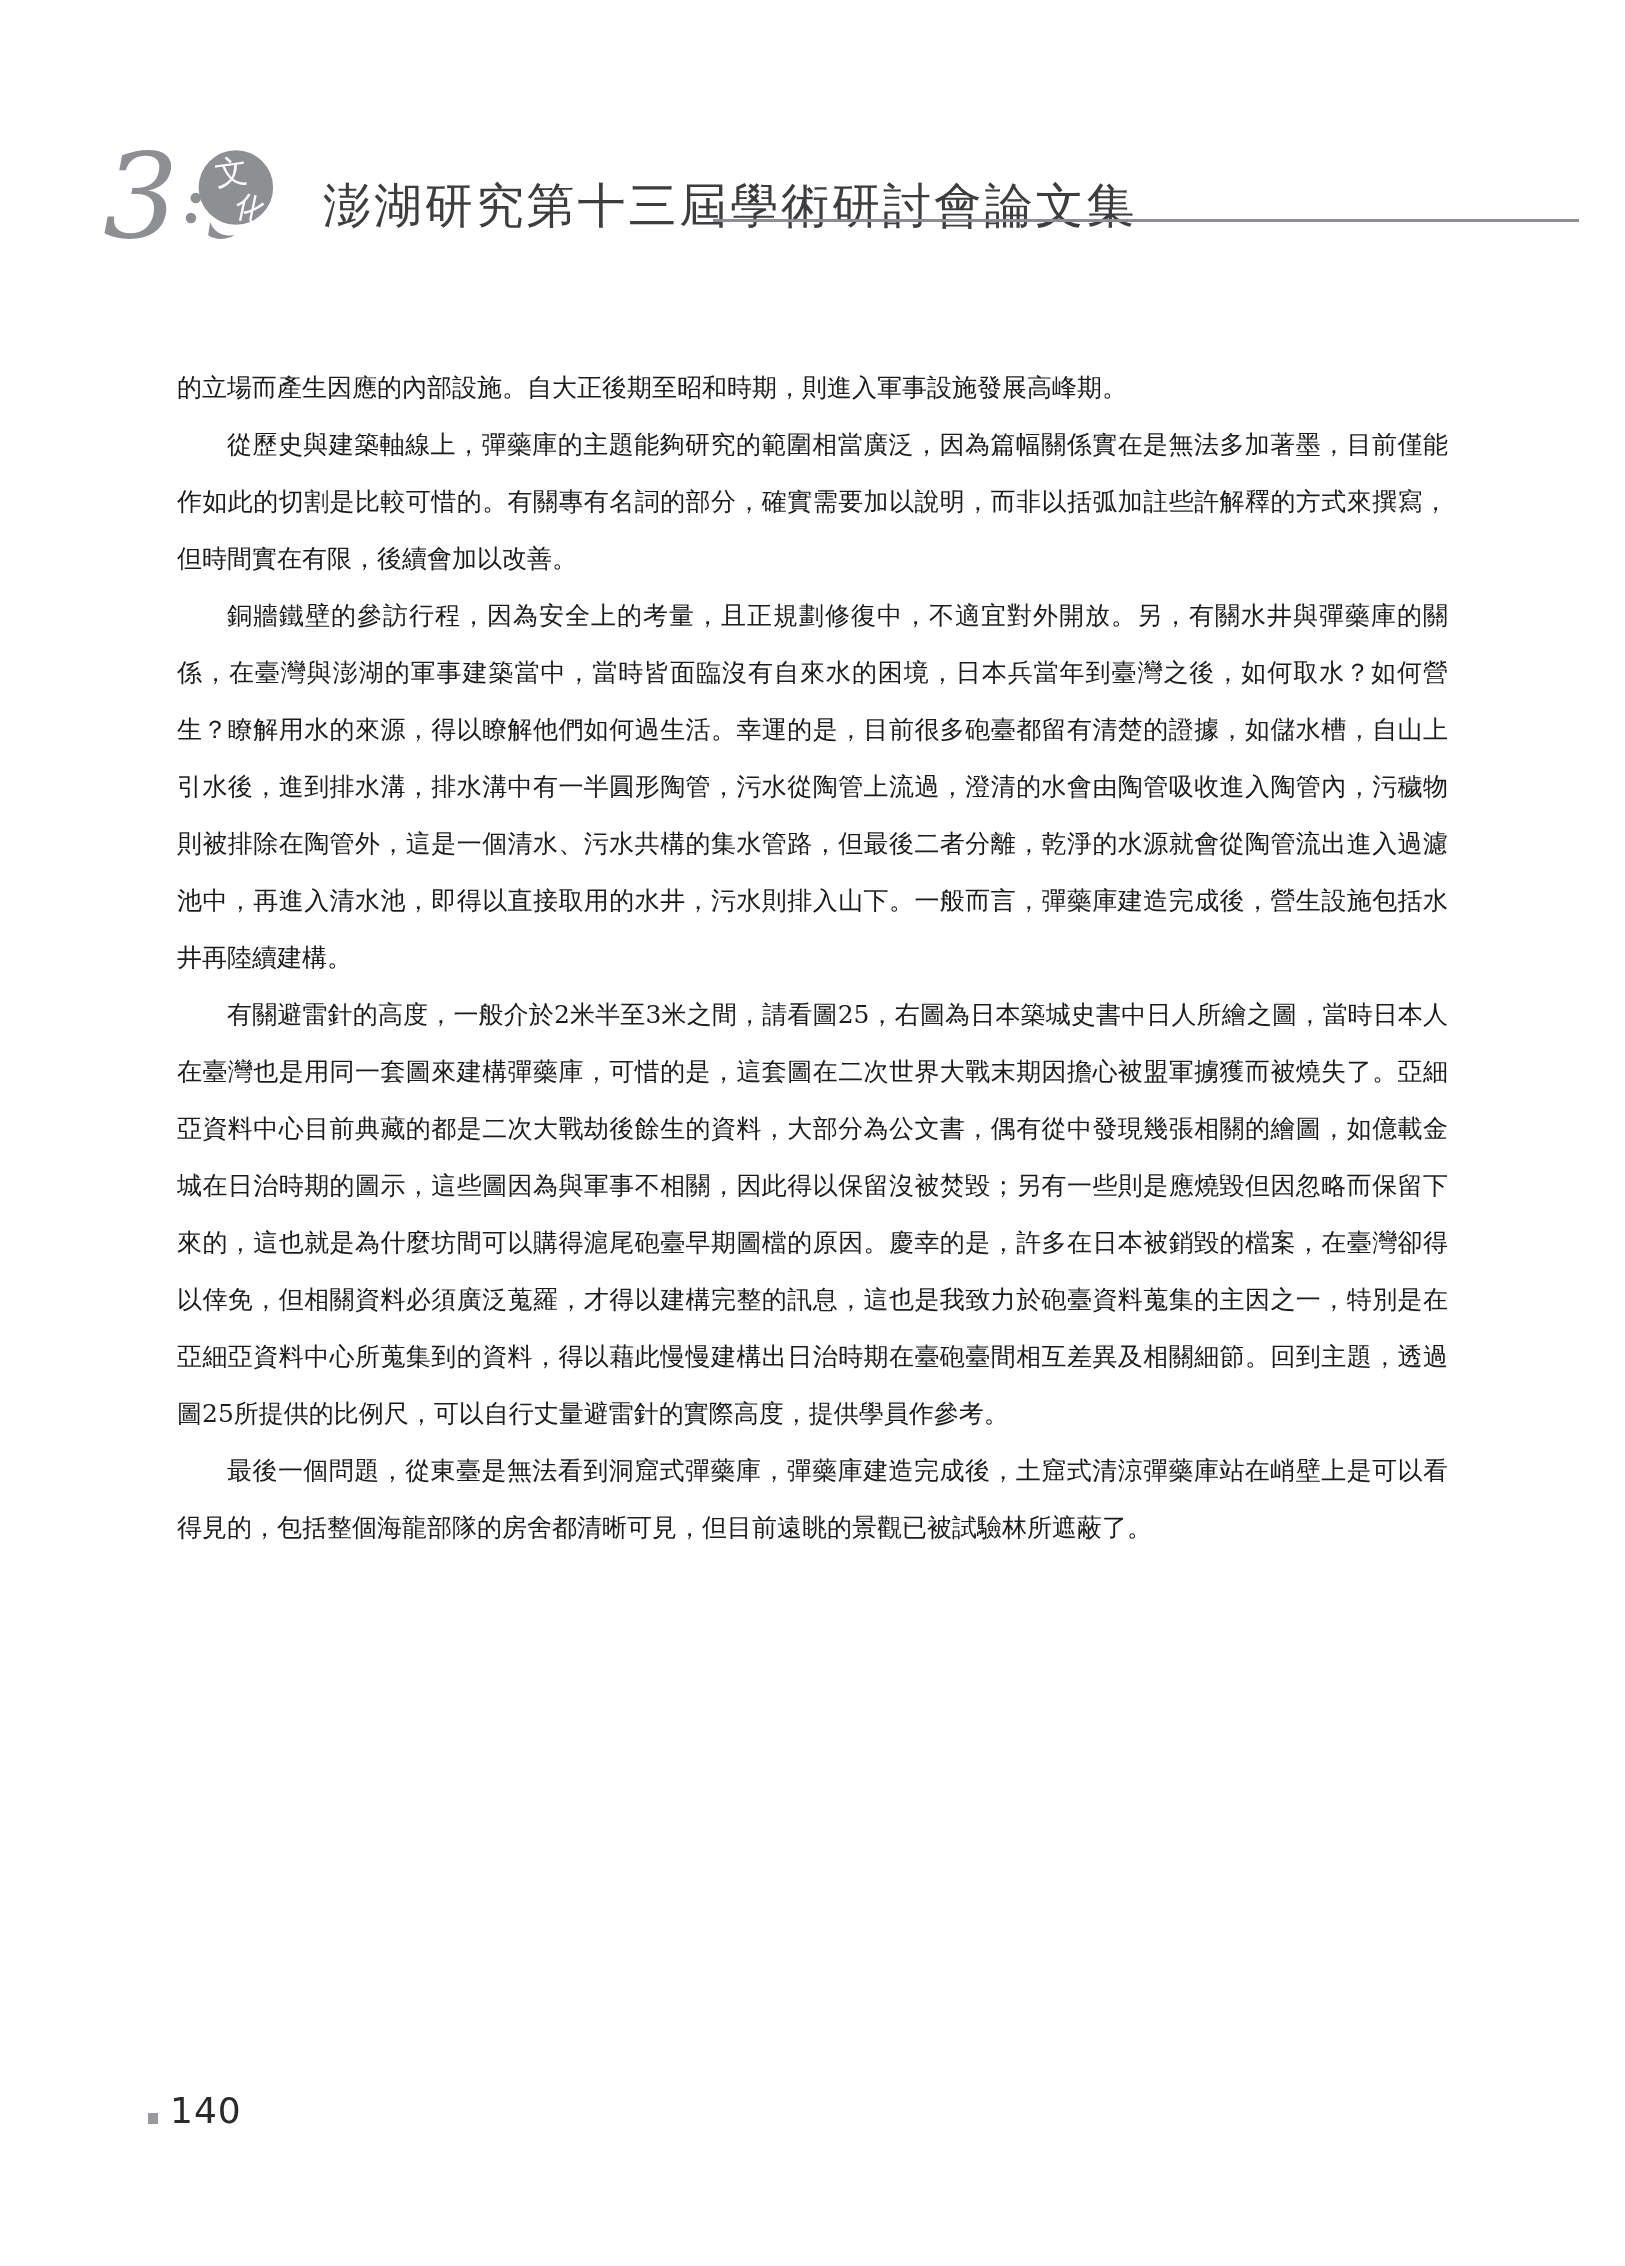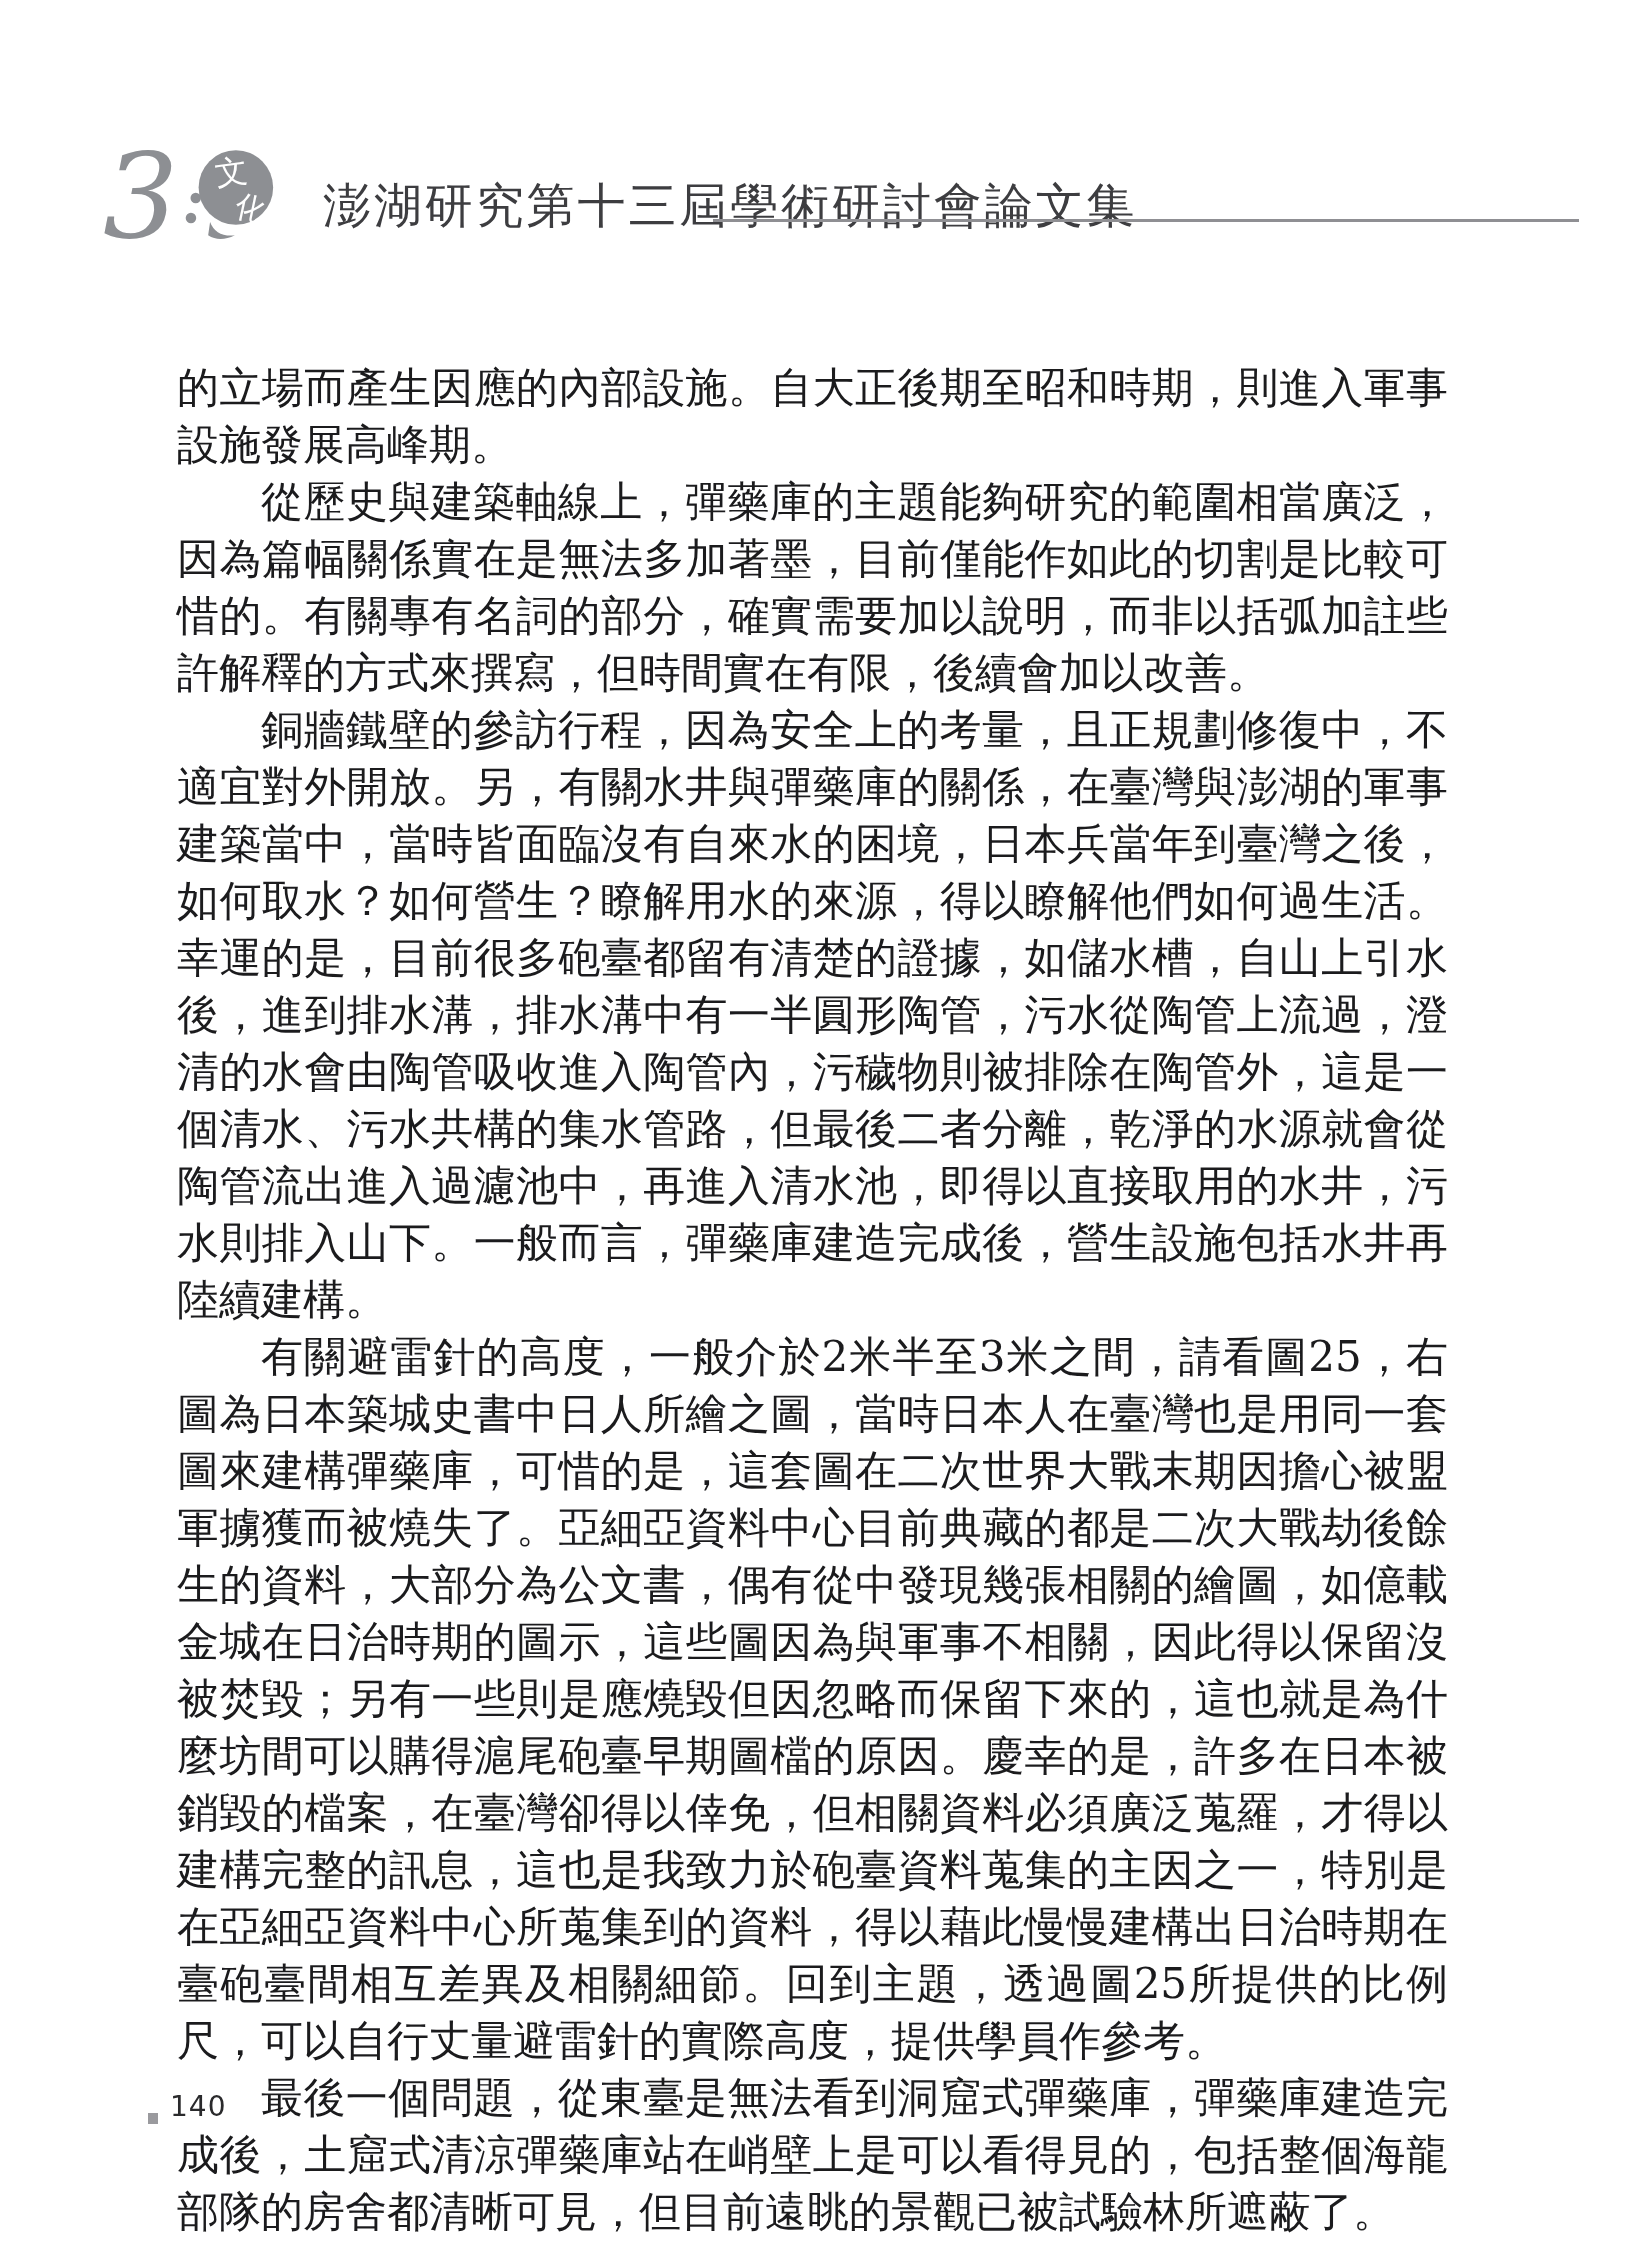--- a/index.html
+++ b/index.html
@@ -23,36 +23,36 @@
     white-space: nowrap;
   }
   .header-rule {
     position: absolute; left: 713px; top: 219px;
     width: 866px; height: 2.9px; background: #8f8f93;
   }
 
   
   .text-block {
     position: absolute; left: 177px; top: 359px; width: 1271px;
-    font-size: 42px; line-height: 57px; color: #1b1b1d;
+    font-size: 25px; line-height: 57px; color: #1b1b1d;
     text-align: justify; text-justify: inter-ideograph;
   }
   .text-block p { margin: 0; }
   .text-block p.indent { text-indent: 2em; }
 
   
   .footer { position: absolute; left: 143px; top: 2090px; height: 57px; }
   .page-number-bullet {
     position: absolute; left: 4.8px; top: 23px;
     width: 10.5px; height: 10.5px; background: #9a9a9e;
   }
   .page-number {
     position: absolute; left: 27px; top: 0px;
     font-family: "DejaVu Sans", "Liberation Sans", sans-serif;
-    font-size: 28px; color: #2a2a2c; letter-spacing: 1px;
+    font-size: 36px; color: #2a2a2c; letter-spacing: 1px;
   }
 </style>
 </head>
 <body>
 
 <div class="page">
 
   <div class="header">
 
     <svg class="logo-svg" width="239" height="129" viewBox="0 0 250 135">

